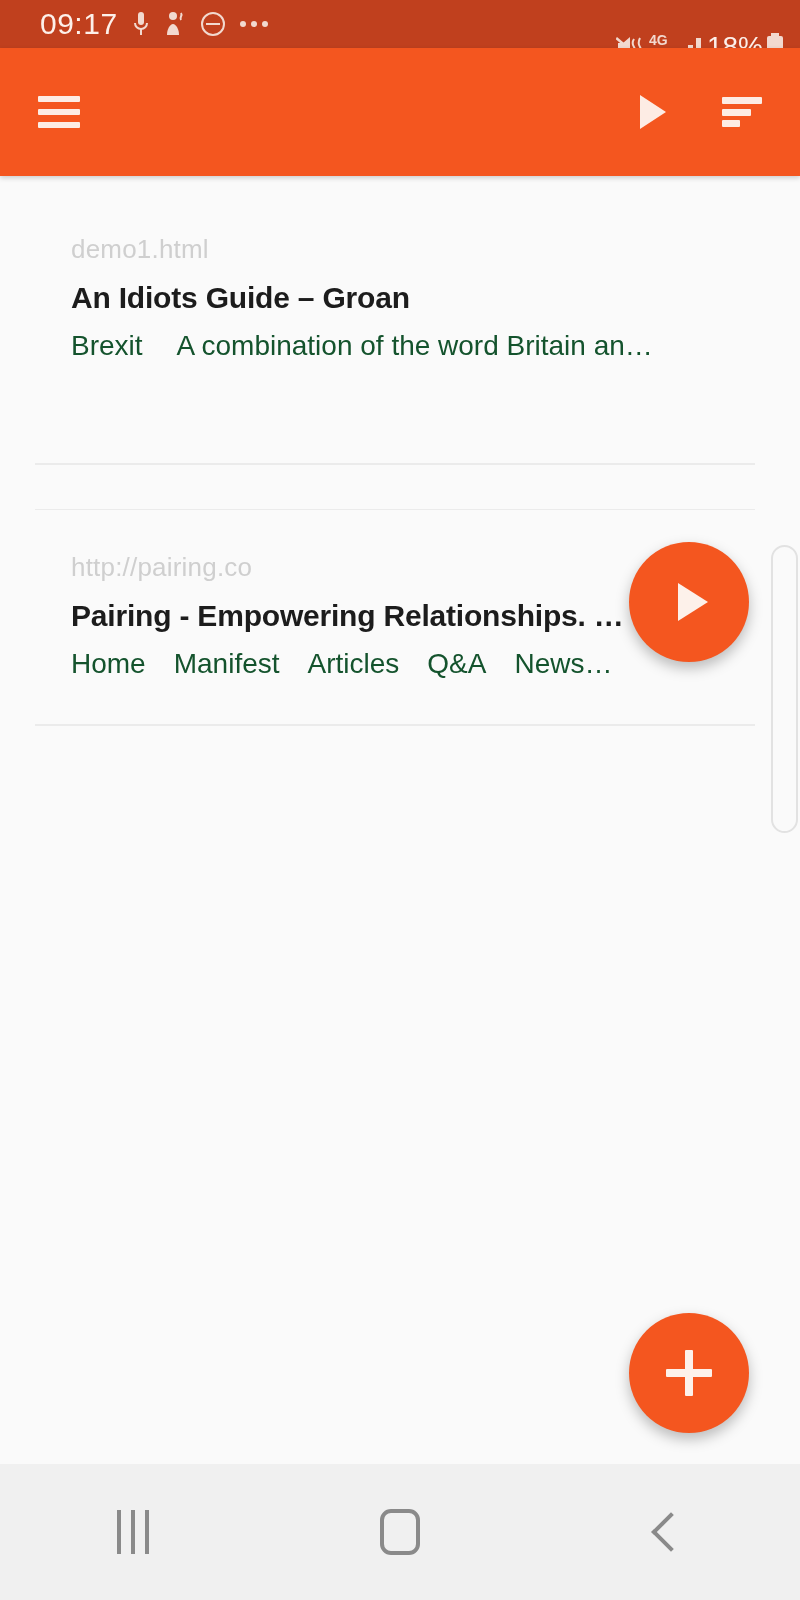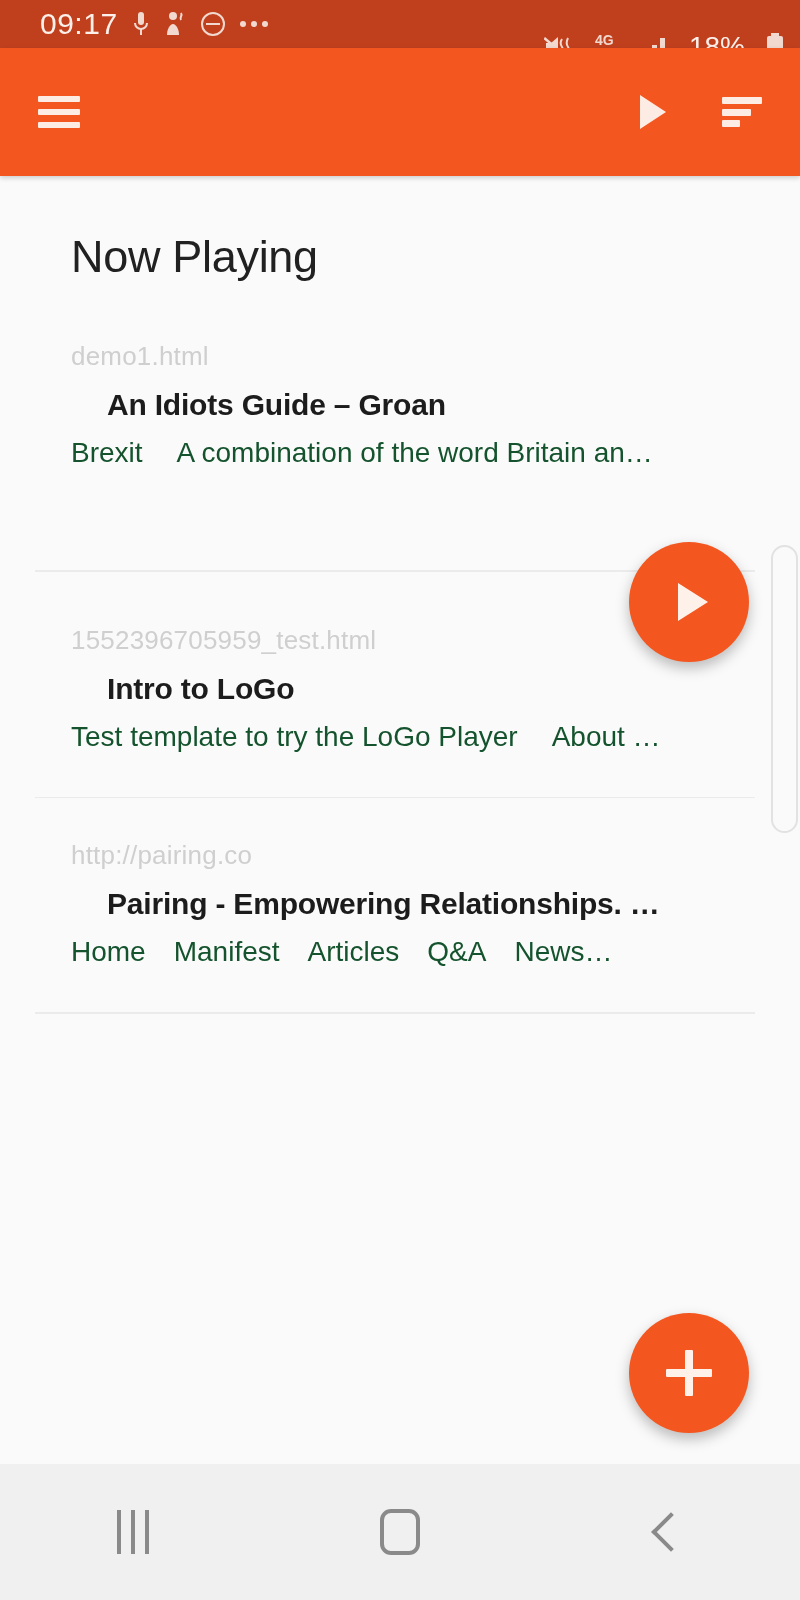--- a/index.html
+++ b/index.html
@@ -12,21 +12,21 @@
   .phone { position:relative; width:800px; height:1600px; background:#fafafa; }
 
   
   .status-bar{
     position:absolute; top:0; left:0; width:800px; height:48px;
     background:#c0401e; color:#f6e4dc;
     display:flex; align-items:center; justify-content:space-between;
     padding:0 14px 0 40px;
   }
   .sb-left{ display:flex; align-items:center; gap:14px; }
-  .sb-right{ display:flex; align-items:center; gap:19px;margin-top:46px; }
+  .sb-right{ display:flex; align-items:center; gap:1px;margin-top:46px; }
   .sb-clock{ font-size:30px; letter-spacing:0.5px; color:#fdf0ea; font-weight:400; }
   .sb-pct{ font-size:28px; color:#fdf0ea; letter-spacing:0px; }
   .sb-ico{ display:inline-flex; align-items:center; justify-content:center; }
   .dots{ display:flex; gap:5px; align-items:center; }
   .dots i{ width:6px; height:6px; border-radius:50%; background:#f2d9cf; display:block; }
 
   
   .app-bar{
     position:absolute; top:48px; left:0; width:800px; height:128px;
     background:#f4561f;
@@ -61,21 +61,21 @@
   .np-title{ padding-top:55px; }
   .rp-title{ padding-top:60px; }
 
   .entry{ padding-left:71px; padding-right:40px; }
   .entry .url{
     font-size:26px; color:#cfcfcf; letter-spacing:0.2px;
     white-space:nowrap; overflow:hidden;
   }
   .entry .title{
     font-size:30px; font-weight:bold; color:#1c1c1c;
-    margin-top:16px; white-space:nowrap; overflow:hidden; letter-spacing:-0.2px;margin-left:36px;
+    margin-top:16px; white-space:nowrap; overflow:hidden; letter-spacing:-0.2px;
   }
   .entry .desc{
     font-size:28px; color:#14532d; margin-top:15px;
     white-space:nowrap; overflow:hidden;
   }
   .desc .gap{ display:inline-block; width:34px; }
   .desc .gap-sm{ display:inline-block; width:28px; }
 
   .np-entry{ margin-top:58px; }
   .rp-entry-1{ margin-top:53px; }
@@ -209,40 +209,32 @@
       <div class="sort-ico">
         <span></span>
           <span></span>
           <span></span>
       </div>
     </div>
   </div>
 
   <div class="content">
 
-    <div class="section-title np-title">Now Playing</div>
 
     <div class="entry np-entry">
       <div class="url">demo1.html</div>
       <div class="title">An Idiots Guide – Groan</div>
       <div class="desc">
         <span>Brexit</span><span class="gap"></span><span>A combination of the word Britain an…</span>
       </div>
     </div>
 
     <div class="divider div-np"></div>
 
 
-    <div class="entry rp-entry-1">
-      <div class="url">1552396705959_test.html</div>
-      <div class="title">Intro to LoGo</div>
-      <div class="desc">
-        <span>Test template to try the LoGo Player</span><span class="gap"></span><span>About …</span>
-      </div>
-    </div>
 
     <div class="divider div-rp1"></div>
 
     <div class="entry rp-entry-2">
       <div class="url">http://pairing.co</div>
       <div class="title">Pairing - Empowering Relationships. …</div>
       <div class="desc">
         <span>Home</span><span class="gap-sm"></span><span>Manifest</span><span class="gap-sm"></span><span>Articles</span><span class="gap-sm"></span><span>Q&amp;A</span><span class="gap-sm"></span><span>News…</span>
       </div>
     </div>

